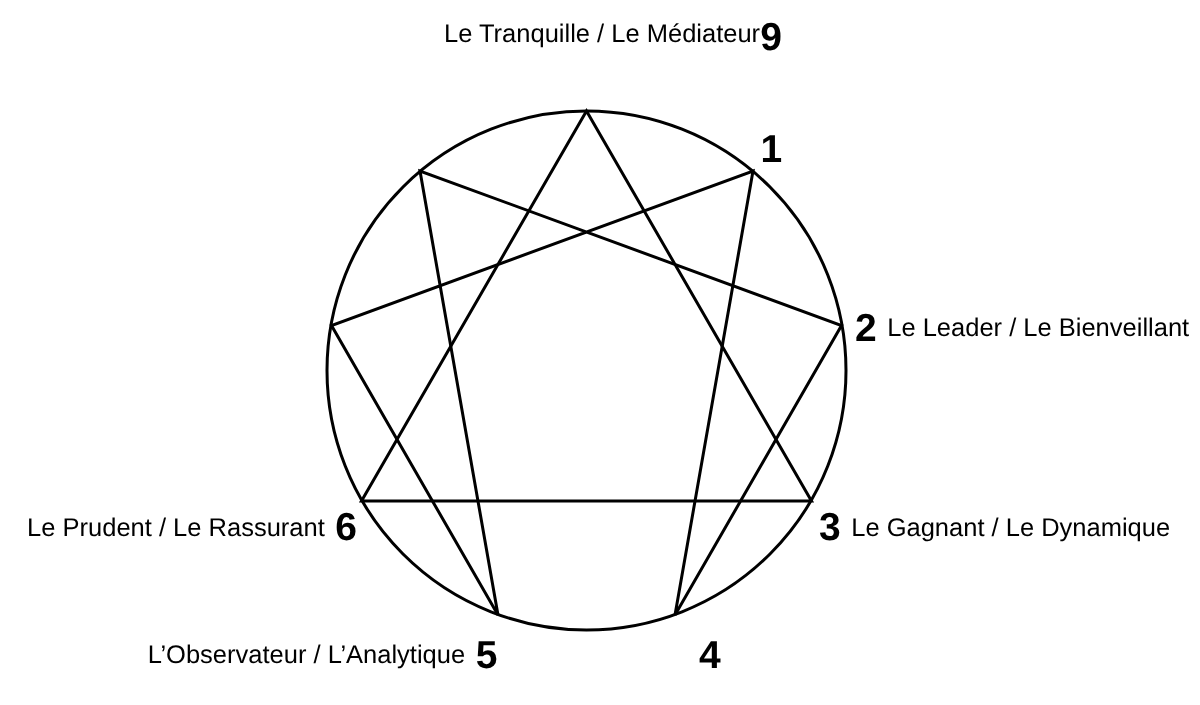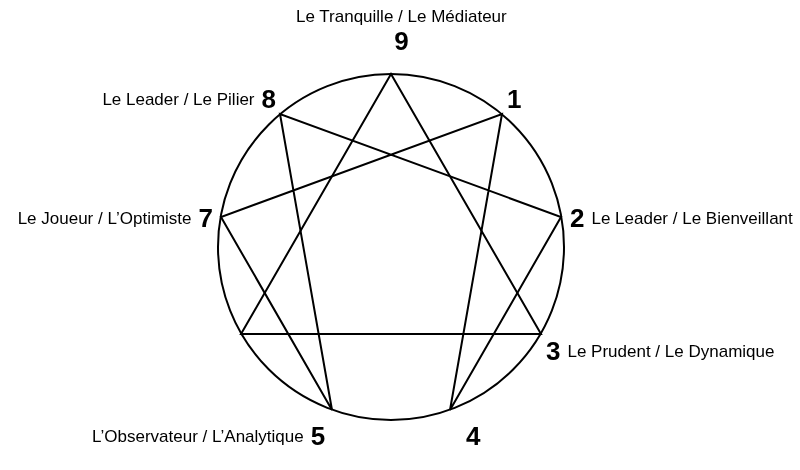--- a/index.html
+++ b/index.html
@@ -41,31 +41,31 @@
     font-size: 17px;
     color: #000000;
     line-height: 1;
   }
   
   .side-right .point-num { margin-right: 7px; }
   
   .side-left .point-num { margin-left: 7px; }
   
   .stacked {
-    flex-direction: column;
+    flex-direction: row;
   }
   .stacked .point-num { margin-top: 3px; }
 
   
   #label-9 { left: 296px; top: 8px; }
   #label-1 { left: 507px; top: 86px; }
   #label-2 { left: 570px; top: 205px; }
   #label-3 { left: 546px; top: 338px; }
   #label-4 { left: 466px; top: 423px; }
-  #label-5 { left: 92px;  top: 423px; width: 246px; justify-content: flex-start; }
+  #label-5 { left: 92px;  top: 423px; width: 246px; justify-content: center; }
   #label-6 { left: 10px;  top: 338px; width: 228px; justify-content: flex-end; }
   #label-7 { left: 16px;  top: 205px; width: 197px; justify-content: flex-end; }
   #label-8 { left: 96px;  top: 86px;  width: 180px; justify-content: flex-end; }
 </style>
 </head>
 <body>
 
 <div id="page">
 
   <svg id="enneagram-svg" viewBox="0 0 800 470">
@@ -86,36 +86,32 @@
     <span class="point-num">1</span>
   </div>
 
   <div class="point-label side-right" id="label-2">
     <span class="point-num">2</span>
     <span class="point-text">Le Leader / Le Bienveillant</span>
   </div>
 
   <div class="point-label side-right" id="label-3">
     <span class="point-num">3</span>
-    <span class="point-text">Le Prudent / Le Dynamique</span>
+    <span class="point-text">Le Gagnant / Le Dynamique</span>
   </div>
 
   <div class="point-label side-right" id="label-4">
     <span class="point-num">4</span>
   </div>
 
   <div class="point-label side-left" id="label-5">
     <span class="point-text">L’Observateur / L’Analytique</span>
     <span class="point-num">5</span>
   </div>
 
-
-  <div class="point-label side-left" id="label-7">
-    <span class="point-text">Le Joueur / L’Optimiste</span>
-    <span class="point-num">7</span>
+  <div class="point-label side-left" id="label-6">
+    <span class="point-text">Le Prudent / Le Rassurant</span>
+    <span class="point-num">6</span>
   </div>
 
-  <div class="point-label side-left" id="label-8">
-    <span class="point-text">Le Leader / Le Pilier</span>
-    <span class="point-num">8</span>
-  </div>
+
 
 </div>
 
 </body></html>

